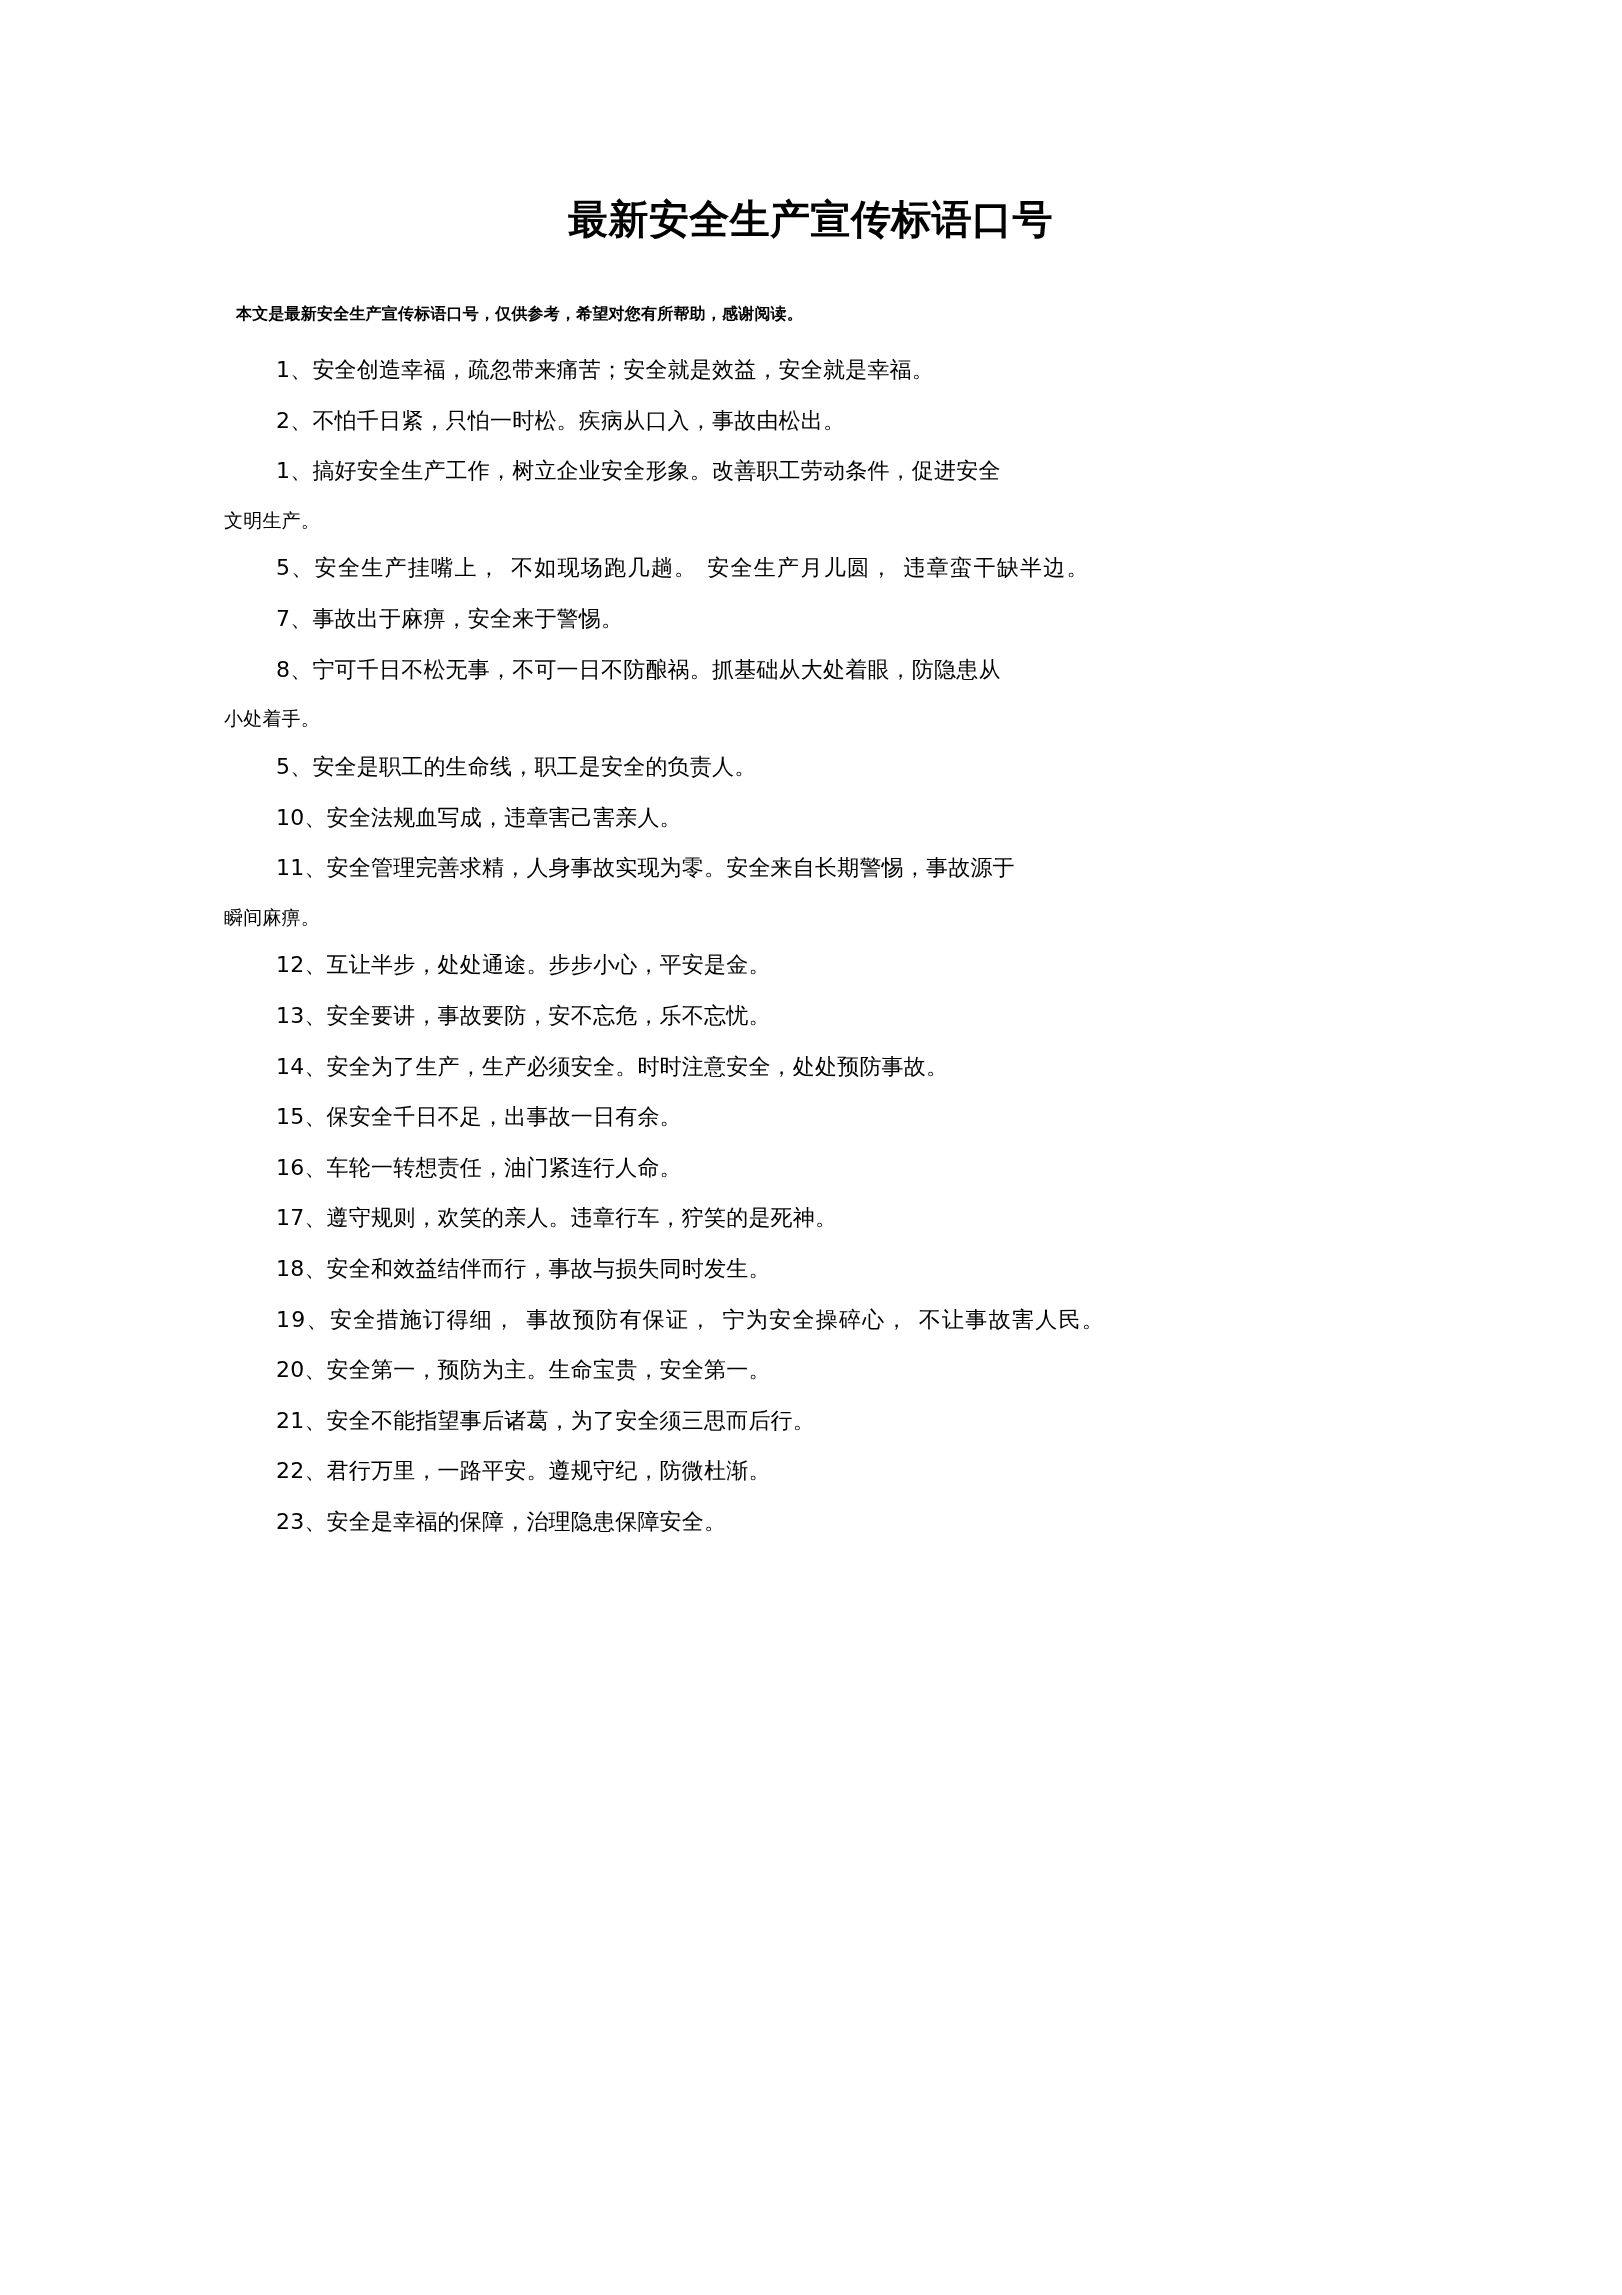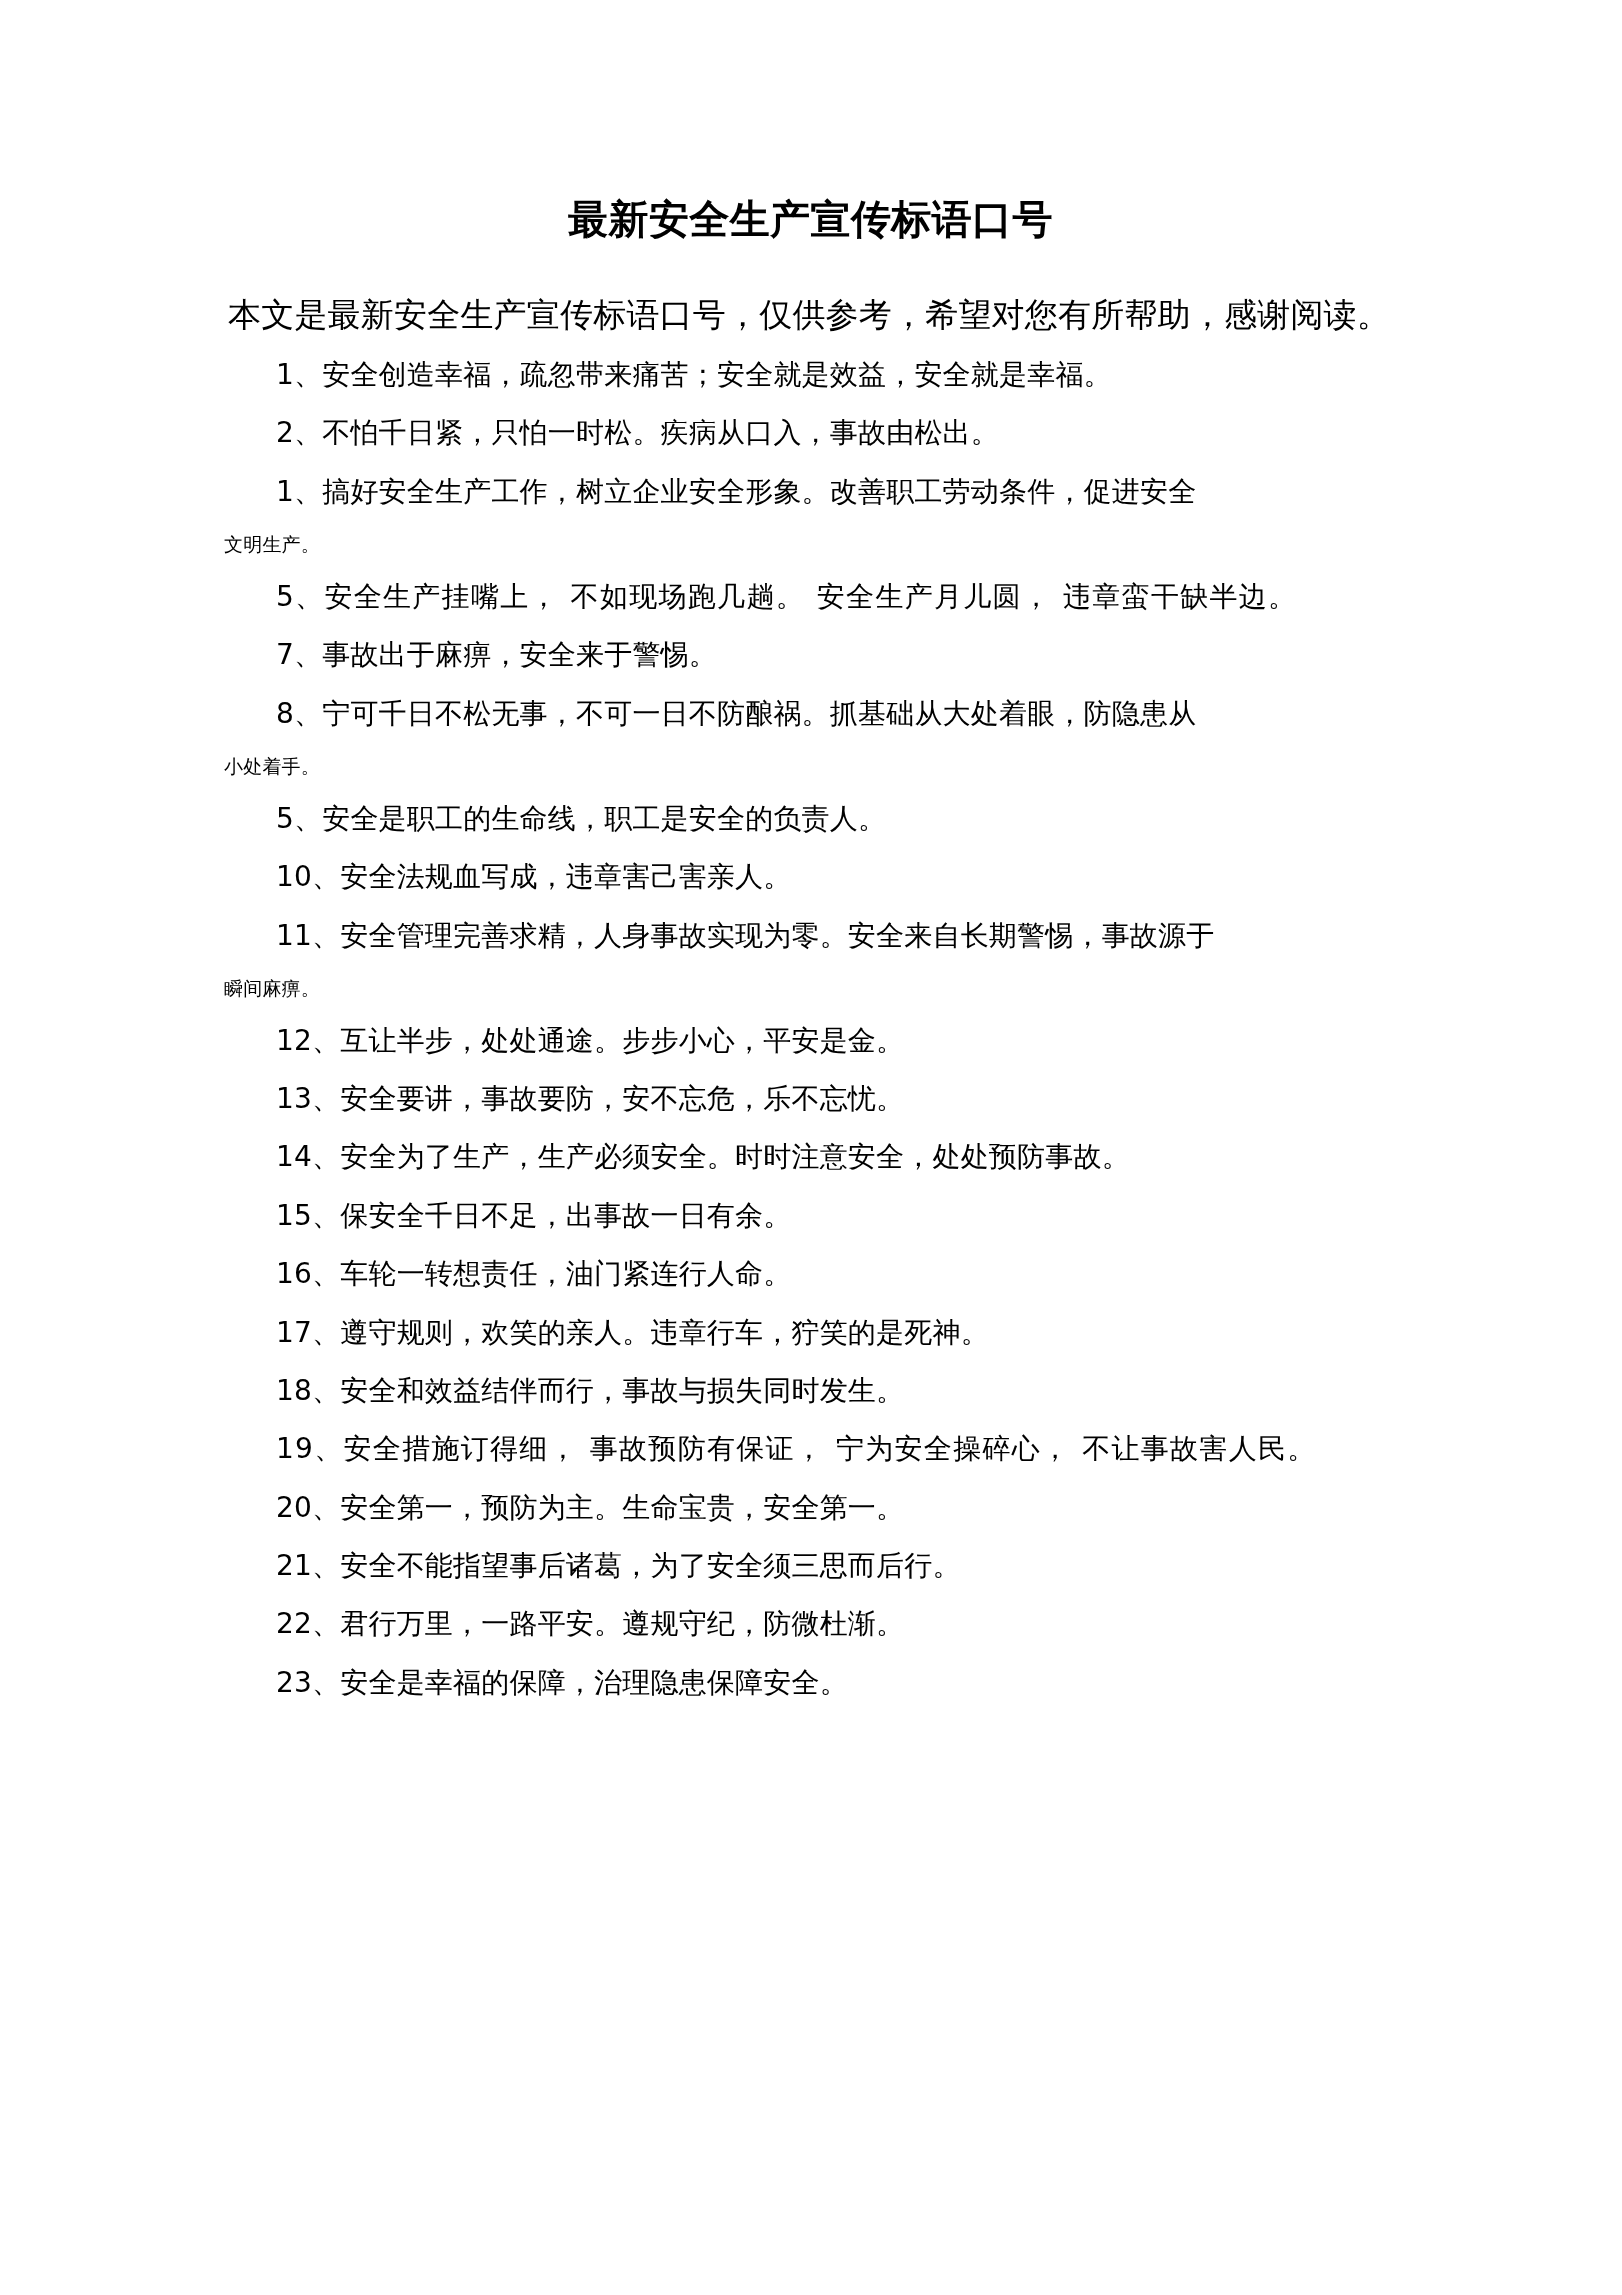--- a/index.html
+++ b/index.html
@@ -30,28 +30,29 @@
     text-align: center;
     font-size: 40px;
     font-weight: bold;
     line-height: 1.25;
     margin: 0;
     padding-top: 194px;
     letter-spacing: 0.4px;
     white-space: nowrap;
   }
   .intro {
-    font-size: 33px;
+    font-size: 16px;
     line-height: 1.0;
-    margin: 4px;
+    margin: 12px;
     padding-top: 50px;
     letter-spacing: 0.2px;
+    font-weight: bold;
   }
   .item {
-    font-size: 28px;
+    font-size: 22px;
     line-height: 1.30;
     margin: 0;
     padding-top: 22px;
     text-indent: 52px;
     letter-spacing: 0.2px;
     text-align: justify;
   }
   .item.spaced {
     word-spacing: 1.6px;
     letter-spacing: 1.3px;

